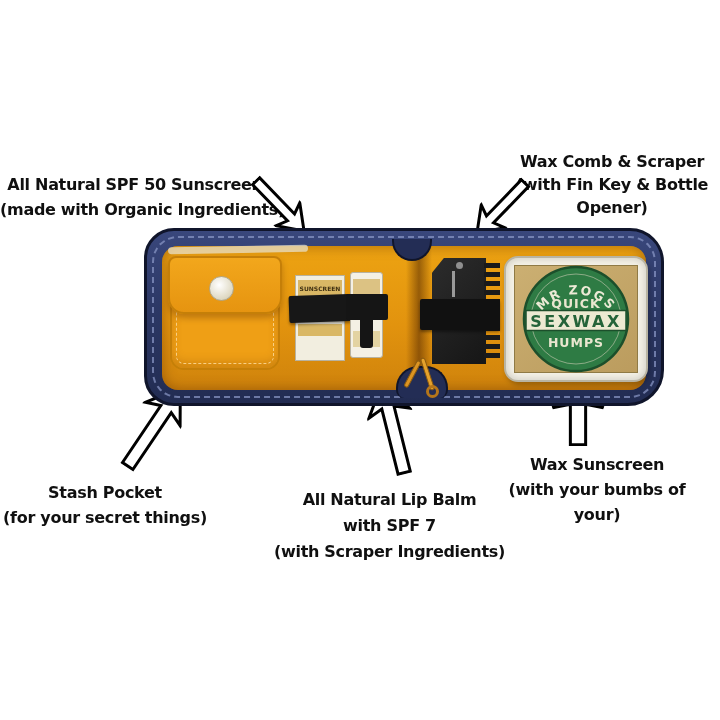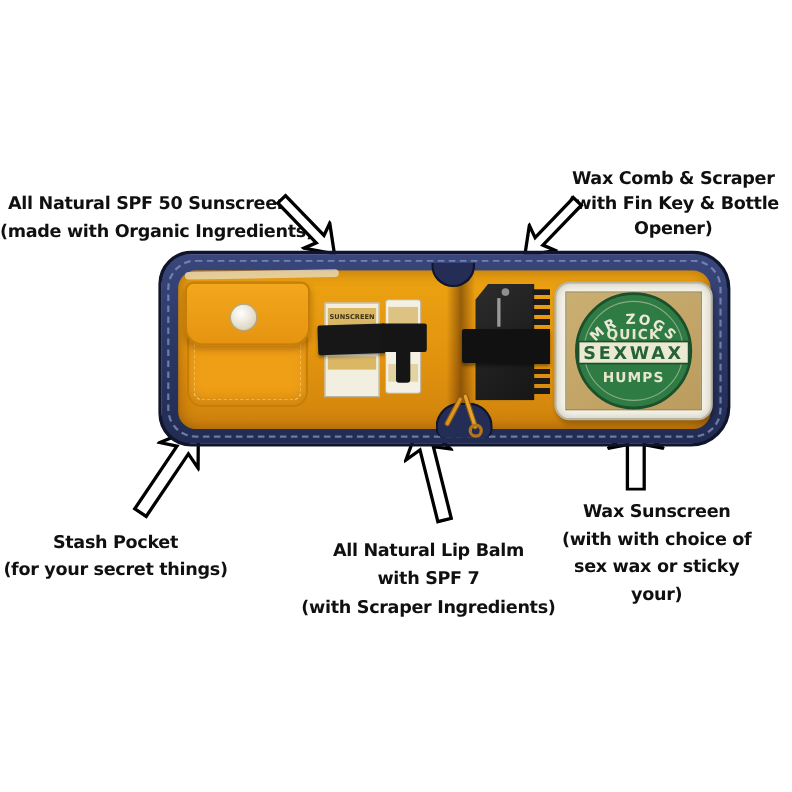--- a/index.html
+++ b/index.html
@@ -123,22 +123,21 @@
     <div>Stash Pocket</div>
     <div>(for your secret things)</div>
   </div>
   <div class="ann" id="ann-lipbalm">
     <div>All Natural Lip Balm</div>
     <div>with SPF 7</div>
     <div>(with Scraper Ingredients)</div>
   </div>
   <div class="ann" id="ann-waxcontainer">
     <div>Wax Sunscreen</div>
-    <div>(with with choice of</div>
-    <div>sex wax or sticky</div>
+    <div>(with your bumbs of</div>
     <div>your)</div>
   </div>
 
   <div class="arrow" id="arrow-sunscreen">
     <svg viewBox="0 0 44 100" preserveAspectRatio="none">
       <polygon points="22,2 42,34 28,28 28,98 16,98 16,28 2,34" fill="#ffffff" stroke="#000000" stroke-width="3" vector-effect="non-scaling-stroke"></polygon>
     </svg>
   </div>
   <div class="arrow" id="arrow-waxcomb">
     <svg viewBox="0 0 44 100" preserveAspectRatio="none">

